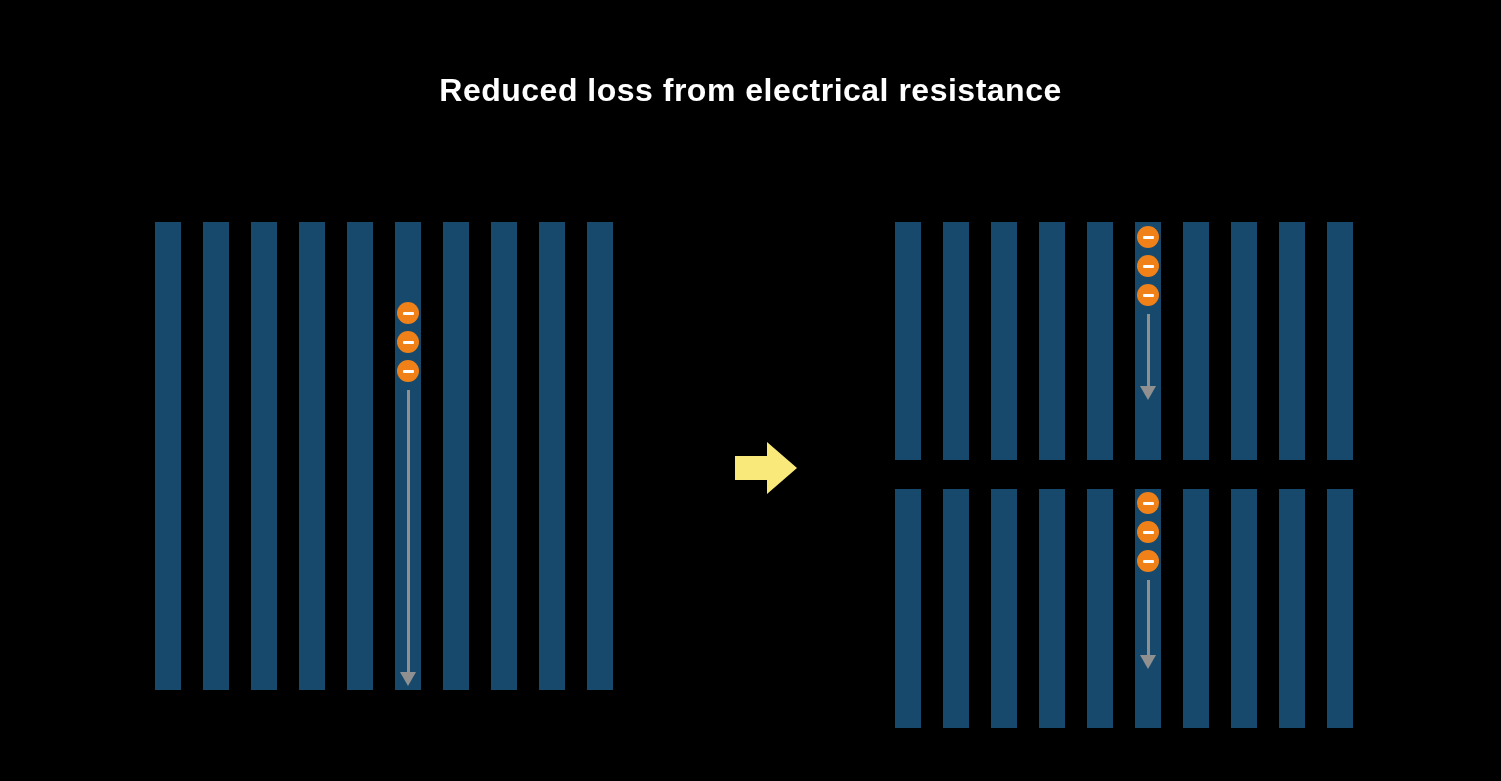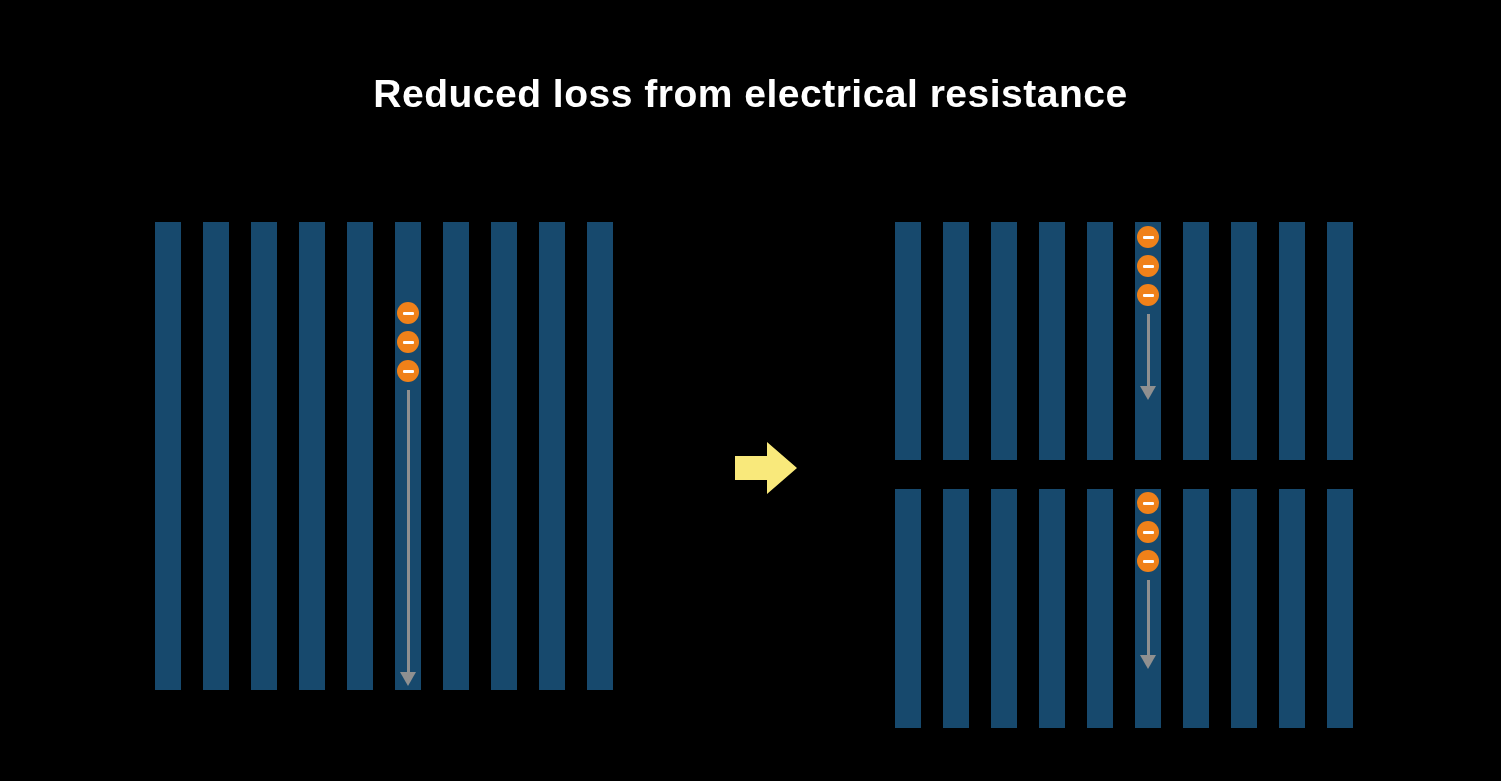--- a/index.html
+++ b/index.html
@@ -18,21 +18,21 @@
     background:var(--bg);
     overflow:hidden;
     font-family:"Liberation Sans", sans-serif;
   }
   .title{
     position:absolute;
     top:72px;left:0;width:100%;
     margin:0;
     text-align:center;
     color:var(--title);
-    font-size:39px;
+    font-size:32px;
     font-weight:bold;
     letter-spacing:0.5px;
   }
   .panel{
     position:absolute;
     display:flex;
     gap:22px;
   }
   .panel-full{left:155px;top:222px;width:458px;height:468px;}
   .panel-half-top{left:895px;top:222px;width:458px;height:238px;}

